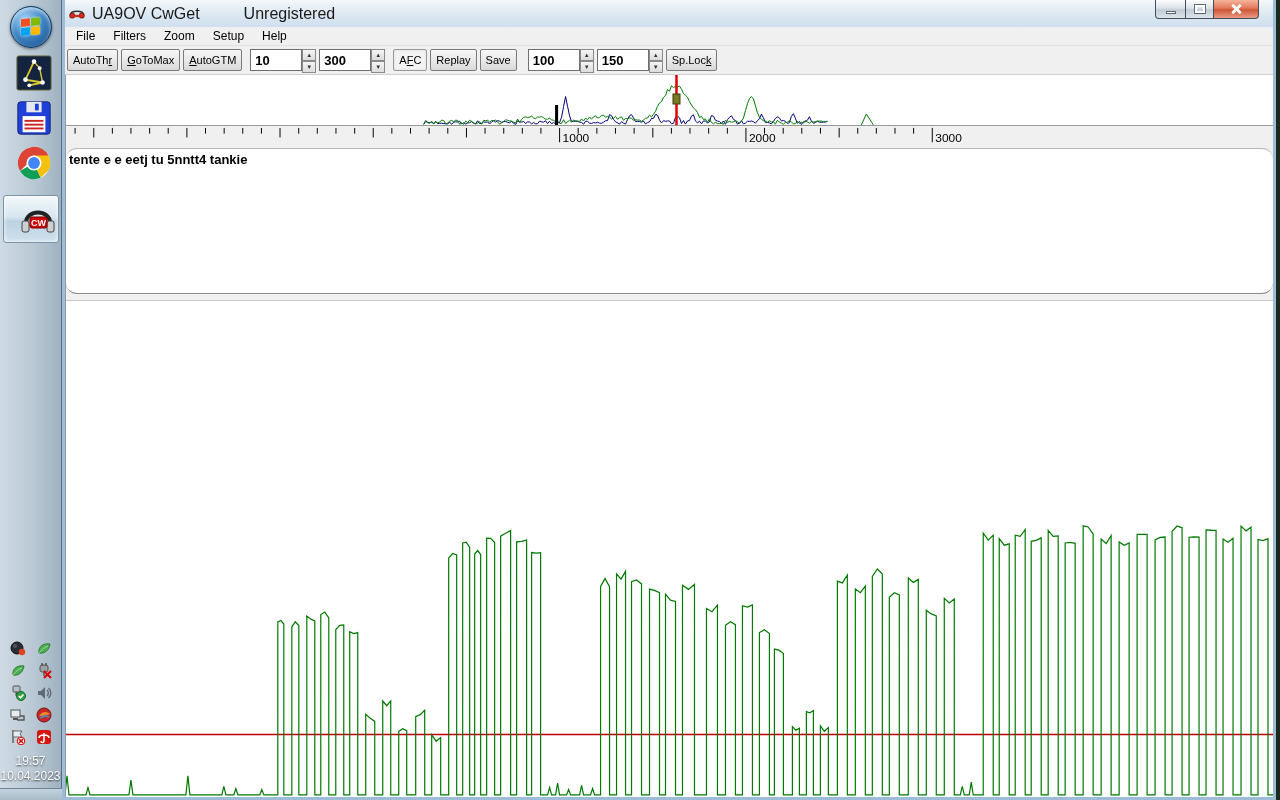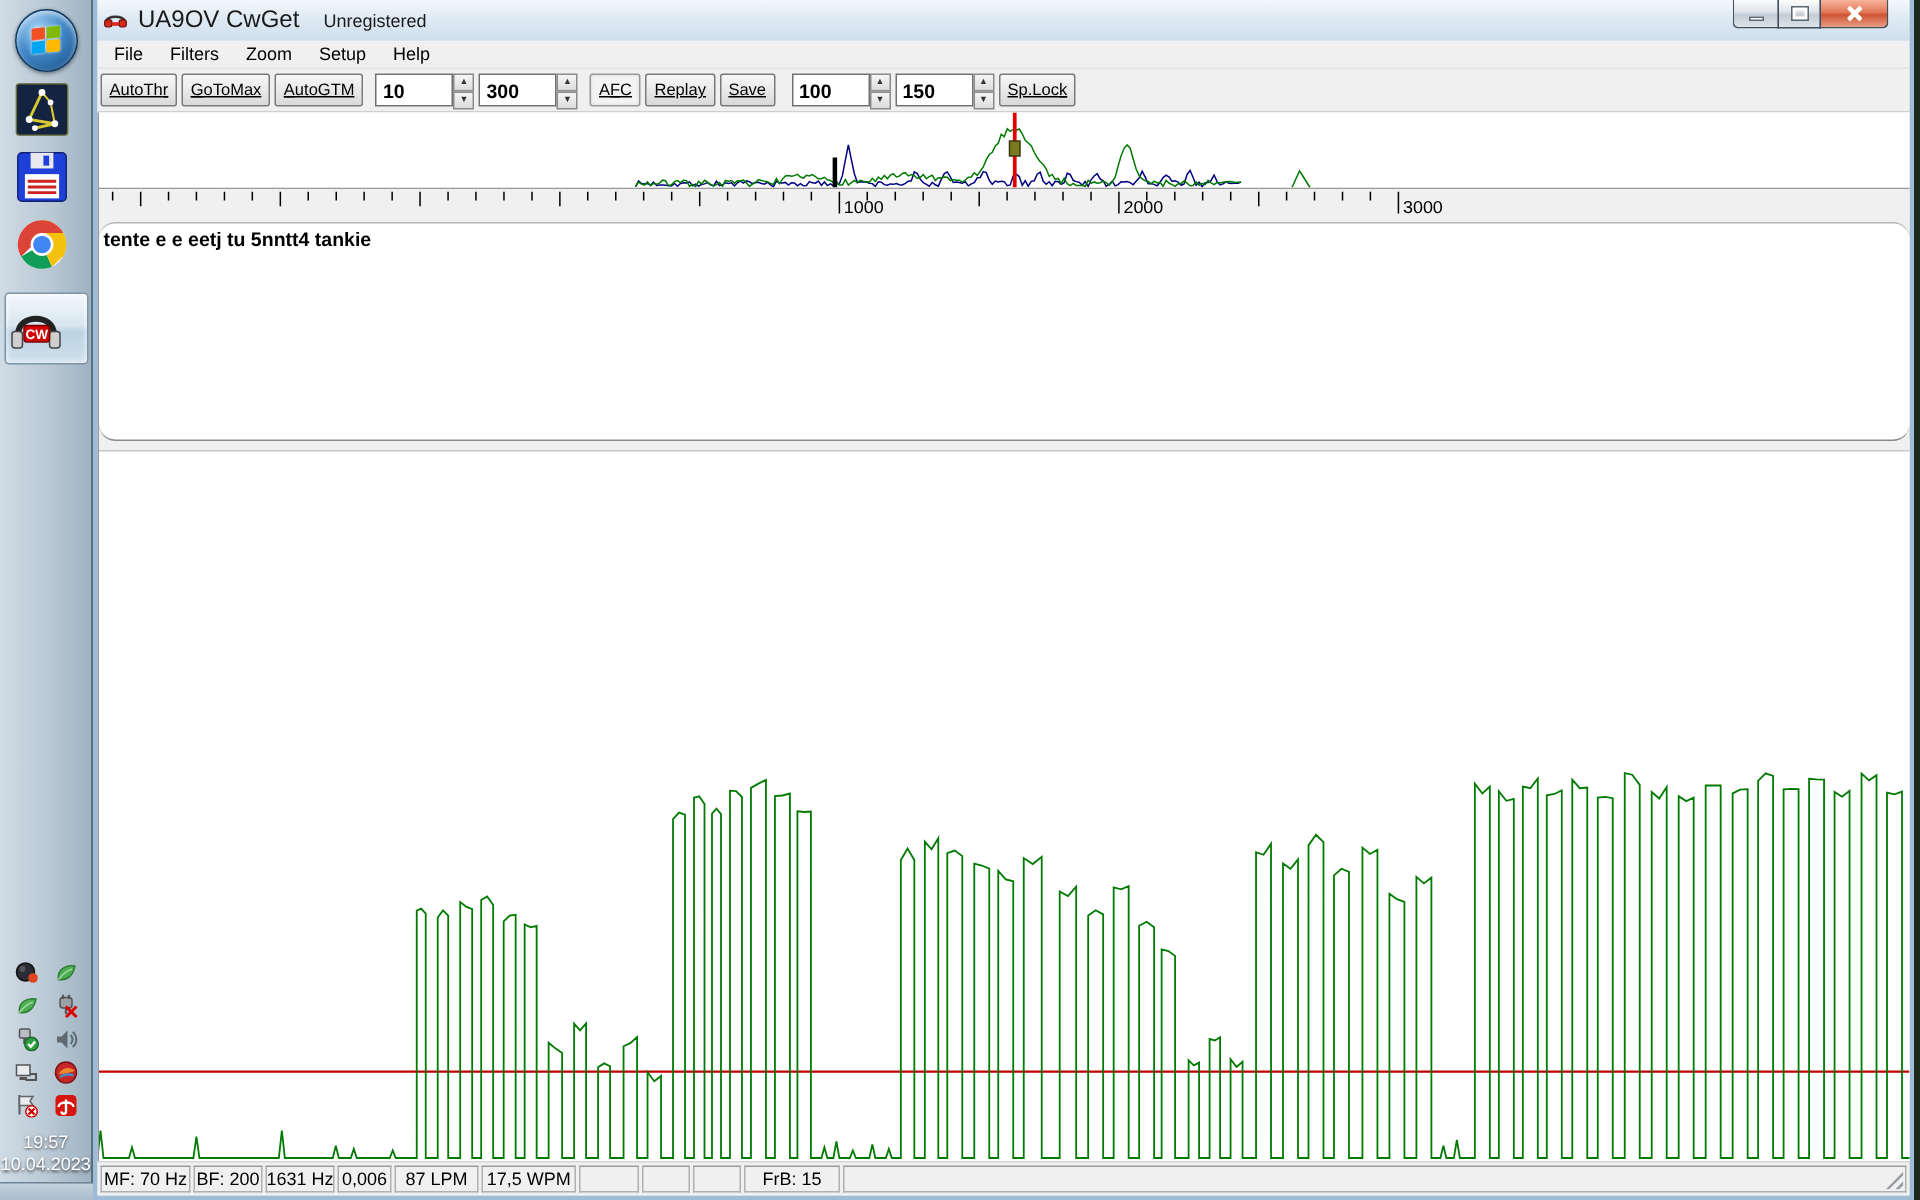--- a/index.html
+++ b/index.html
@@ -10,21 +10,21 @@
   
   .taskbar { position:absolute; left:0; top:0; width:62px; height:800px;
     background:linear-gradient(90deg,#cfdbe5 0%,#b9c8d4 55%,#9fb2c1 100%);
     border-right:1px solid #5c6e7d; display:flex; flex-direction:column; align-items:center; }
   .orb { width:42px; height:42px; margin-top:6px; border-radius:50%;
     background:radial-gradient(circle at 35% 30%, #9fd0f5 0%, #3f87c7 45%, #13467e 100%);
     border:1px solid #123a60; box-shadow:inset 0 2px 4px rgba(255,255,255,.7), 0 1px 3px rgba(0,0,0,.5);
     display:flex; align-items:center; justify-content:center; cursor:pointer; }
   .flag { width:20px; height:18px; display:grid; grid-template-columns:9px 9px; grid-template-rows:8px 8px; gap:1px; transform:skewY(-6deg); }
   .flag i { border-radius:1px; box-shadow:0 0 2px rgba(255,255,255,.9); }
-  .task-icon { width:44px; height:40px; margin-top:5px; display:flex; align-items:center; justify-content:flex-start;
+  .task-icon { width:44px; height:40px; margin-top:5px; display:flex; align-items:center; justify-content:flex-end;
     border-radius:3px; cursor:pointer; }
   .task-active { width:56px; height:48px; margin-top:12px;
     background:linear-gradient(#f3f8fb,#d8e6f0 45%,#bcd2e2 55%,#cfe0ec);
     border:1px solid #7d93a6; border-radius:3px;
     box-shadow:inset 0 0 4px rgba(255,255,255,.9); }
   .tray { margin-top:auto; display:grid; grid-template-columns:18px 18px; grid-template-rows:repeat(5,22px);
     column-gap:8px; align-items:center; justify-items:center; }
   .tray span { width:16px; height:16px; display:block; cursor:pointer; }
   .clock { color:#fff; font-size:12px; text-align:center; line-height:15px; margin:6px 0 4px;
     text-shadow:0 1px 2px rgba(0,0,0,.7); cursor:default; }
@@ -32,21 +32,21 @@
     background:linear-gradient(#c3d2de,#a9bbc9); cursor:pointer; }
 
   
   .win { position:absolute; left:62px; top:0; width:1214px; height:800px;
     background:#d7e4f0; border:3px solid #9cbcd8; border-top:none;
     display:flex; flex-direction:column; }
   .titlebar { height:27px; background:linear-gradient(#f4f8fb,#dfeaf3 45%,#cfdfee);
     display:flex; align-items:center; padding-left:4px; position:relative; }
   .titlebar .t-icon { width:16px; height:14px; margin-right:7px; }
   .t-text { font-size:16px; color:#1a1a1a; }
-  .t-reg { font-size:12px; color:#1a1a1a; margin-left:16px;text-align:right; }
+  .t-reg { font-size:16px; color:#1a1a1a; margin-left:44px;text-align:right; }
   .winbtns { position:absolute; top:0; right:14px; display:flex; }
   .wbtn { height:19px; border:1px solid #41505c; border-top:none; margin-left:-1px;
     background:linear-gradient(#fdfdfd,#dbe2e8 45%,#c2ccd5 55%,#dde4ea);
     display:flex; align-items:center; justify-content:center; cursor:pointer; }
   .wbtn.min { width:31px; border-radius:0 0 0 4px; }
   .wbtn.max { width:29px; }
   .wbtn.close { width:46px; border-radius:0 0 4px 0;
     background:linear-gradient(#f7b39b,#e2795a 45%,#cf5436 55%,#e89d85); }
   .glyph-min { width:10px; height:3px; background:#fff; border:1px solid #5a6a76; margin-top:6px; }
   .glyph-max { width:10px; height:8px; border:2px solid #fff; outline:1px solid #5a6a76; background:transparent; }
@@ -55,21 +55,21 @@
   .glyph-x:before { transform:rotate(45deg); } .glyph-x:after { transform:rotate(-45deg); }
 
   .menubar { height:19px; background:#f0f0f0; display:flex; align-items:center; font-size:12px;
     border-bottom:1px solid #e2e2e2; padding-left:2px; }
   .menubar span { padding:2px 9px; cursor:pointer; }
 
   .toolbar { height:29px; background:#f0f0f0; display:flex; align-items:center; padding-left:2px;
     border-bottom:1px solid #cfcfcf; }
   .tbtn { height:22px; font-size:11px; color:#000; padding:0 5px; margin-right:3px;
     background:linear-gradient(#f7f7f7,#e9e9e9 50%,#d9d9d9); border:1px solid #7a7a7a; border-radius:2px;
-    display:flex; align-items:center; justify-content:center; cursor:pointer; white-space:nowrap;text-decoration:underline; }
+    display:flex; align-items:center; justify-content:center; cursor:pointer; white-space:nowrap; }
   .tbtn.pressed { background:#f3f3f3; border:1px solid #9a9a9a; box-shadow:inset 0 0 2px rgba(0,0,0,.15); }
   .spin { display:flex; margin-right:3px; height:22px; }
   .spin input { width:52px; height:22px; border:1px solid #707070; font:bold 13px "Liberation Sans",sans-serif;
     padding-left:4px; background:#fff; color:#000; }
   .spin .btns { display:flex; flex-direction:column; width:14px; }
   .spin .btns b { flex:1; font-size:6px; line-height:10px; text-align:center; color:#333;
     background:linear-gradient(#f5f5f5,#dcdcdc); border:1px solid #8a8a8a; cursor:pointer; }
   .gap6 { width:5px; } .gap8 { width:8px; }
 
   .client { display:flex; flex-direction:column; flex:1; background:#f0f0f0; border-left:1px solid #8f9aa4; }
@@ -412,28 +412,15 @@
     </div>
     <div class="splitter"></div>
     <div class="wave">
       <svg id="wave-svg" viewBox="0 0 1208 468" preserveAspectRatio="none">
           <line x1="0" y1="409" x2="1208" y2="409" stroke="#c00000" stroke-width="1.5"></line>
           <path d="M0,466 L-1,466 L1,448 L3,466 L20,466 L22,459 L24,466 L63,466 L65,452 L67,466 L120,466 L122,448 L124,466 L156,466 L158,458 L160,466 L168,466 L170,460 L172,466 L194,466 L196,461 L198,466 L212,466 L212,302.8 L215,301.5 L218,304.8 L218,466 L226,466 L226,307.4 L229.5,302.7 L233,306.2 L233,466 L241,466 L241,297.2 L245,300.2 L249,301.9 L249,466 L255,466 L255,295.8 L259,293.5 L263,299.1 L263,466 L270,466 L270,310.0 L274,306.1 L278,305.6 L278,466 L284,466 L284,312.0 L288,313.9 L292,312.9 L292,466 L300,466 L300,390.0 L304.5,393.7 L309,396.7 L309,466 L317,466 L317,377.4 L321,381.9 L325,377.3 L325,466 L333,466 L333,406.1 L337,403.6 L341,405.5 L341,466 L350,466 L350,392.3 L354.5,390.3 L359,386.2 L359,466 L366,466 L366,409.4 L370.5,415.4 L375,411.9 L375,466 L383,466 L383,242.5 L387,238.2 L391,239.6 L391,466 L397,466 L397,228.3 L400.5,227.5 L404,232.5 L404,466 L409,466 L409,238.8 L412,235.5 L415,239.2 L415,466 L421,466 L421,223.7 L425,224.0 L429,227.9 L429,466 L435,466 L435,221.9 L440,219.1 L445,216.6 L445,466 L451,466 L451,227.3 L456,226.9 L461,225.6 L461,466 L466,466 L466,237.3 L470.5,237.8 L475,237.5 L475,466 L482,466 L484,459 L486,466 L490,466 L492,455 L494,466 L501,466 L503,461 L505,466 L514,466 L516,457 L518,466 L525,466 L527,460 L529,466 L535,466 L535,269.4 L539.5,261.9 L544,269.5 L544,466 L551,466 L551,257.4 L555.5,262.4 L560,255.1 L560,466 L566,466 L566,264.9 L571,263.2 L576,266.9 L576,466 L584,466 L584,271.9 L589,273.1 L594,275.2 L594,466 L600,466 L600,276.6 L605,282.2 L610,283.5 L610,466 L617,466 L617,268.2 L623,272.1 L629,267.4 L629,466 L641,466 L641,290.2 L646.5,293.2 L652,287.0 L652,466 L660,466 L660,306.0 L665,302.6 L670,305.3 L670,466 L677,466 L677,287.5 L682,288.8 L687,286.7 L687,466 L694,466 L694,312.8 L699,310.2 L704,313.8 L704,466 L709,466 L709,328.4 L713.5,329.5 L718,332.7 L718,466 L727,466 L727,401.6 L730.5,404.9 L734,403.1 L734,466 L741,466 L741,387.5 L744.5,388.5 L748,386.4 L748,466 L755,466 L755,400.8 L759,406.0 L763,402.5 L763,466 L772,466 L772,264.3 L777,266.0 L782,258.7 L782,466 L790,466 L790,271.8 L795,275.2 L800,269.0 L800,466 L807,466 L807,259.8 L812,252.8 L817,257.7 L817,466 L824,466 L824,279.6 L829,275.2 L834,277.3 L834,466 L843,466 L843,261.3 L848,265.5 L853,262.7 L853,466 L861,466 L861,291.7 L866,295.3 L871,297.1 L871,466 L879,466 L879,280.6 L884,284.9 L889,281.1 L889,466 L895,466 L897,458 L899,466 L904,466 L906,454 L908,466 L918,466 L918,219.1 L923,225.6 L928,221.0 L928,466 L934,466 L934,224.1 L939,230.4 L944,229.1 L944,466 L950,466 L950,221.0 L955,222.1 L960,215.7 L960,466 L966,466 L966,226.8 L971,225.9 L976,223.5 L976,466 L983,466 L983,216.4 L988,222.1 L993,221.7 L993,466 L1000,466 L1000,228.3 L1005,227.8 L1010,228.7 L1010,466 L1018,466 L1018,212.2 L1023,213.2 L1028,219.9 L1028,466 L1036,466 L1036,224.6 L1041,228.9 L1046,221.3 L1046,466 L1054,466 L1054,227.4 L1059,230.6 L1064,228.3 L1064,466 L1072,466 L1072,220.2 L1077,220.3 L1082,220.3 L1082,466 L1090,466 L1090,225.5 L1095,223.0 L1100,222.7 L1100,466 L1107,466 L1107,217.2 L1112,212.3 L1117,214.0 L1117,466 L1124,466 L1124,222.9 L1129,222.5 L1134,222.7 L1134,466 L1141,466 L1141,215.9 L1146,216.3 L1151,216.4 L1151,466 L1158,466 L1158,224.6 L1163,227.7 L1168,223.8 L1168,466 L1176,466 L1176,212.4 L1181,216.9 L1186,213.5 L1186,466 L1193,466 L1193,225.0 L1198,226.1 L1203,224.3 L1203,466 L1210,466 L1210,235.6 L1213,232.1 L1216,234.9 L1216,466 L1208,466" fill="none" stroke="#007a00" stroke-width="1.2"></path>
         </svg>
     </div>
   </div>
 
-  <div class="statusbar">
-    <div class="scell" style="width:60px">MF: 70 Hz</div>
-    <div class="scell" style="width:46px">BF: 200</div>
-    <div class="scell" style="width:46px">1631 Hz</div>
-    <div class="scell" style="width:36px">0,006</div>
-    <div class="scell" style="width:56px">87 LPM</div>
-    <div class="scell" style="width:63px">17,5 WPM</div>
-    <div class="scell" style="width:40px"></div>
-    <div class="scell" style="width:32px"></div>
-    <div class="scell" style="width:32px"></div>
-    <div class="scell" style="width:64px">FrB: 15</div>
-    <div class="scell grip" style="flex:1"></div>
-  </div>
 </div>
 
 <div class="desktop-edge"></div>
 
 </body></html>

